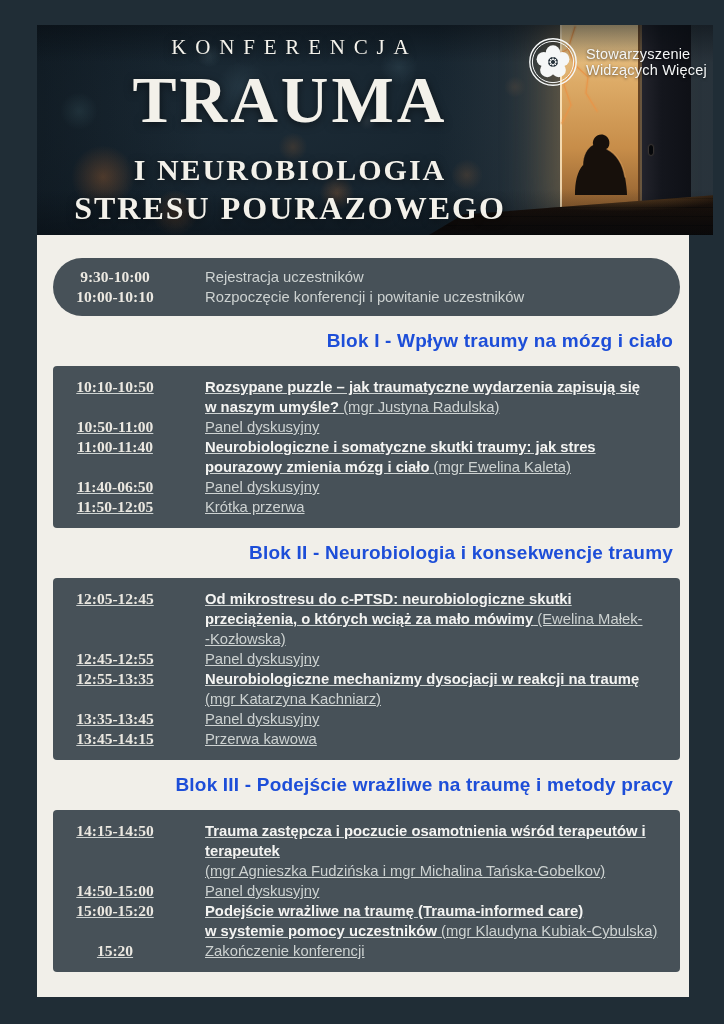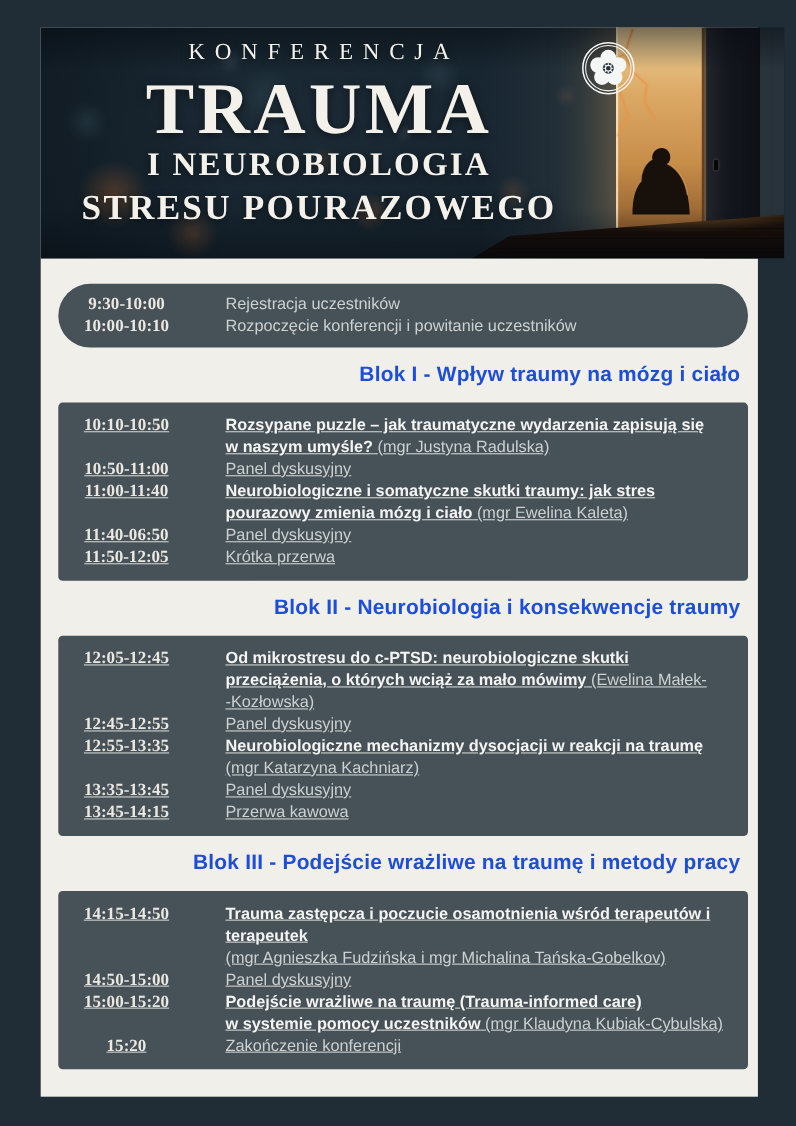--- a/index.html
+++ b/index.html
@@ -75,21 +75,21 @@
       linear-gradient(to right, rgba(6,11,16,.35) 0%, rgba(6,11,16,0) 25%);
   }
 
   .titles{
     position:absolute;left:0;top:10px;width:506px;text-align:center;
     color:#f3f1ea;font-family:"Liberation Serif",serif;
     text-shadow:0 2px 8px rgba(0,0,0,.55);
   }
   .kicker{font-size:21px;letter-spacing:.42em;padding-left:.42em;font-weight:400;}
   .title-main{font-size:66px;font-weight:700;letter-spacing:3px;line-height:1;margin-top:7px;}
-  .title-sub1{font-size:30px;font-weight:700;letter-spacing:2px;margin-top:0;}
+  .title-sub1{font-size:30px;font-weight:700;letter-spacing:2px;margin-top:20px;}
   .title-sub2{font-size:32px;font-weight:700;letter-spacing:2px;margin-top:3px;}
 
   .logo{
     position:absolute;left:491px;top:12px;display:flex;align-items:center;gap:8px;
     color:#f4f6f6;
   }
   .logo-text{font-size:14.5px;line-height:16px;font-weight:500;letter-spacing:.2px;
     text-shadow:0 1px 3px rgba(0,0,0,.6);}
 
   
@@ -173,20 +173,24 @@
             <path d="M25 20.8 L25 22"></path>
               <path d="M25 28 L25 29.2"></path>
             <path d="M20.8 25 L22 25"></path>
               <path d="M28 25 L29.2 25"></path>
             <path d="M22 22 L22.9 22.9"></path>
               <path d="M27.1 27.1 L28 28"></path>
             <path d="M28 22 L27.1 22.9"></path>
               <path d="M22.9 27.1 L22 28"></path>
           </g>
         </svg>
+        <div class="logo-text">
+          <div>Stowarzyszenie</div>
+          <div>Widzących Więcej</div>
+        </div>
       </div>
     </header>
 
     <main class="schedule" id="schedule-root">
         <section class="pill">
           <div class="row">
             <div class="time">9:30-10:00</div>
             <div class="desc"><span class="n">Rejestracja uczestników</span></div>
           </div>
           <div class="row">

